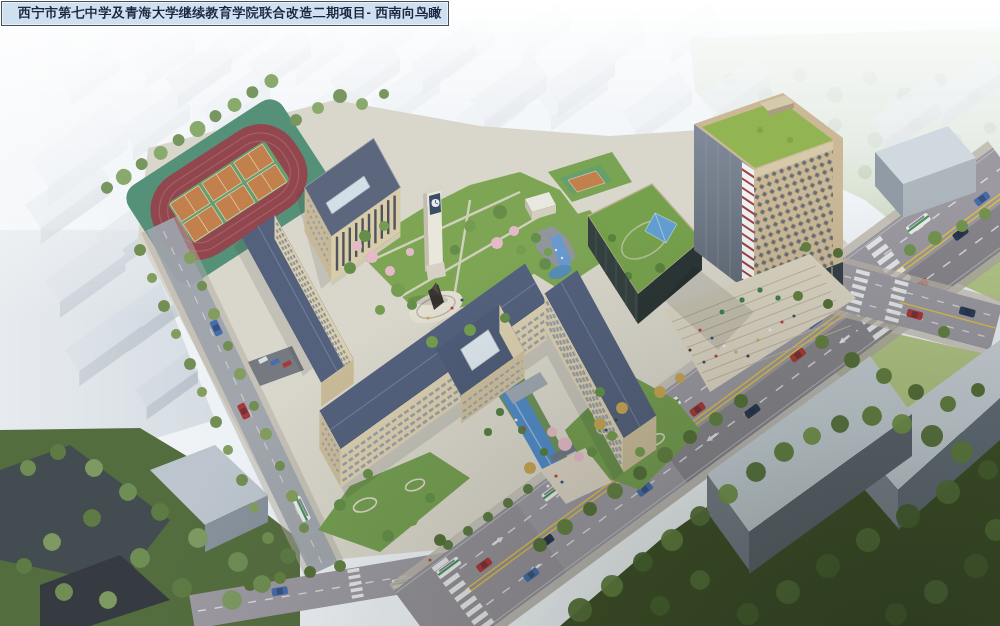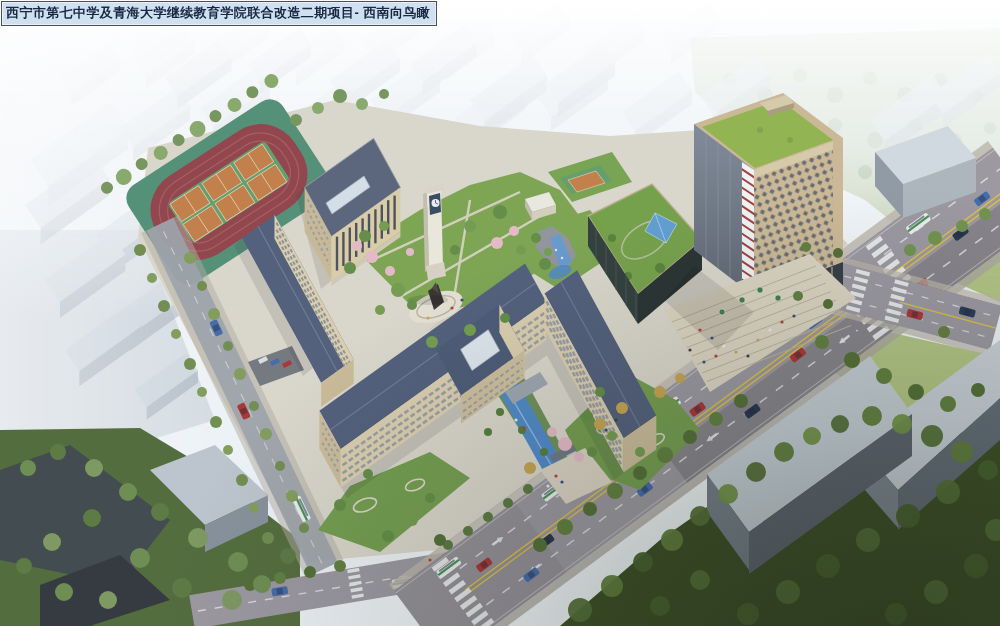--- a/index.html
+++ b/index.html
@@ -2,21 +2,21 @@
 <html style="--c-title-bg: #cfe0f1; --c-track: #8e4048; --c-court-orange: #c07b45; --c-field-green: #5f9c68; --c-apron-teal: #4f8d74; --c-campus-roof: #4d5b78; --c-campus-wall: #d9ccac; --c-lawn: #78a24e; --c-tower-facade: #c9b693; --c-tower-green-roof: #8fb14c; --c-tower-accent-red: #9e3b34; --c-podium-glass: #2c3a38; --c-water: #4a86c6; --c-road: #98959e; --c-road-yellow: #ddbe3e; --c-massing-gray: #c6cfd7; --c-dark-forest: #35491f;"><head>
 <meta charset="utf-8">
 <style>
   html,body{margin:0;padding:0;background:#e8edf2;}
   .stage{position:relative;width:1000px;height:626px;overflow:hidden;
          font-family:"Liberation Sans","DejaVu Sans",sans-serif;}
   .stage svg{position:absolute;left:0;top:0;}
   .title-box{position:absolute;left:1px;top:1px;z-index:5;
     background:var(--c-title-bg,#cfe0f1);border:1px solid #4a4f57;
     box-shadow:inset 0 0 0 1px #e9f0f7;
-    padding:2px 6px 3px 4px;font-size:13px;font-weight:bold;
+    padding:2px 6px 3px 16px;font-size:13px;font-weight:bold;
     color:#1b2740;letter-spacing:.4px;white-space:nowrap;}
   
   .c-track{fill:var(--c-track,#8e4048)} .c-court{fill:var(--c-court-orange,#c07b45)}
   .c-roof{fill:var(--c-campus-roof,#4d5b78)} .c-wall{fill:var(--c-campus-wall,#d9ccac)}
   .c-lawn{fill:var(--c-lawn,#78a24e)} .c-road{fill:var(--c-road,#98959e)}
   .c-water{fill:var(--c-water,#4a86c6)} .c-teal{fill:var(--c-apron-teal,#4f8d74)}
   .c-field{fill:var(--c-field-green,#5f9c68)} .c-twr{fill:var(--c-tower-facade,#c9b693)}
   .c-twrroof{fill:var(--c-tower-green-roof,#8fb14c)} .c-mass{fill:var(--c-massing-gray,#c6cfd7)}
   .c-forest{fill:var(--c-dark-forest,#35491f)}
 </style>

